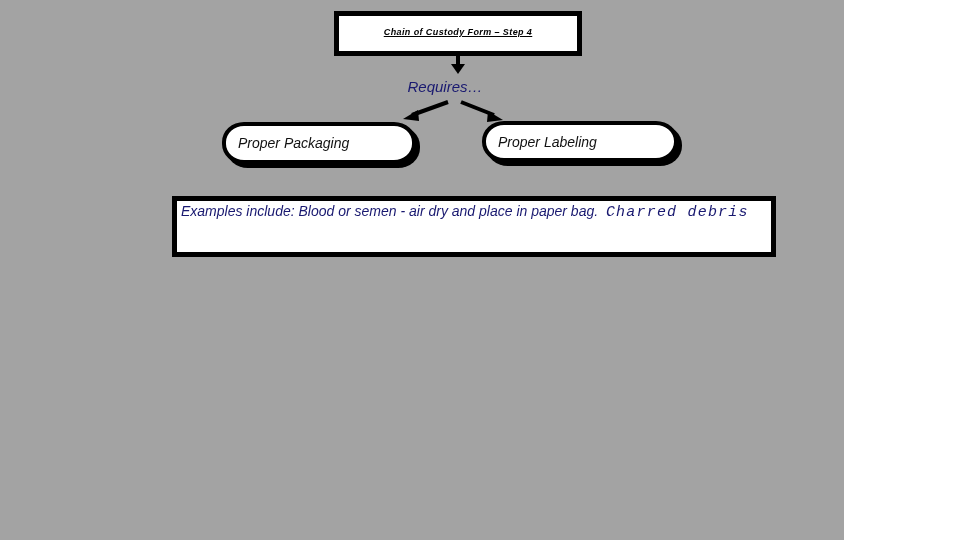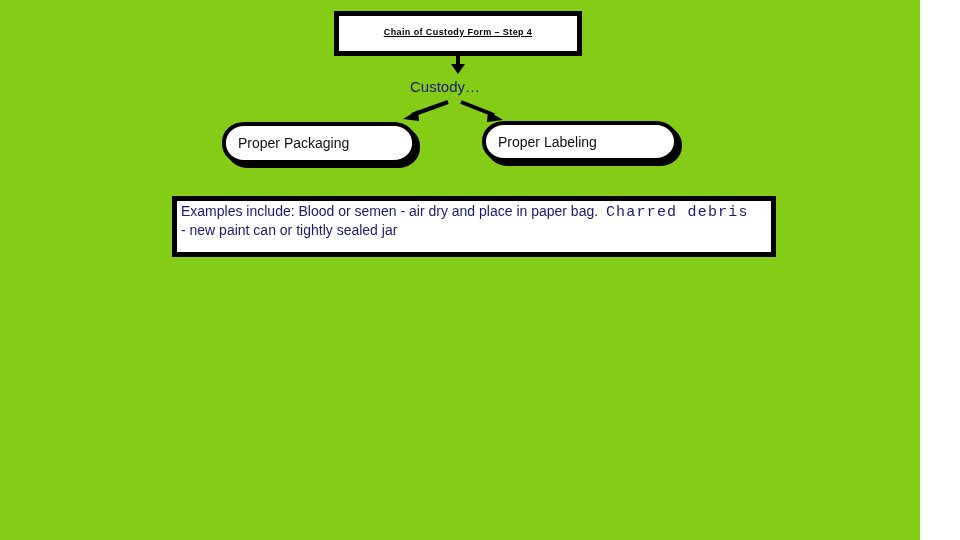--- a/index.html
+++ b/index.html
@@ -2,25 +2,26 @@
 <html><head>
 <meta charset="utf-8">
 <style>
   html, body {
     margin: 0;
     padding: 0;
     background: #ffffff;
   }
   #canvas {
     position: relative;
-    width: 920px;
+    width: 844px;
     height: 540px;
-    background: #84cc16;
+    background: #a3a3a3;
     overflow: hidden;
     font-family: "Liberation Sans", sans-serif;
+    font-style: italic;
   }
 
   
   .title-box {
     position: absolute;
     left: 334px;
     top: 11px;
     width: 248px;
     height: 45px;
     border: 5px solid #000000;
@@ -155,29 +156,28 @@
       <line x1="448" y1="102" x2="412" y2="115" stroke="#000000" stroke-width="4"></line>
       <polygon points="403,119 418,110 419,121" fill="#000000"></polygon>
     </g>
 
     <g>
       <line x1="461" y1="102" x2="494" y2="115" stroke="#000000" stroke-width="4"></line>
       <polygon points="503,120 488,111 487,122" fill="#000000"></polygon>
     </g>
   </svg>
 
-  <div class="requires-label">Custody…</div>
+  <div class="requires-label">Requires…</div>
 
   <div class="round-box" id="box-packaging">
     <span class="rb-label">Proper Packaging</span>
   </div>
 
   <div class="round-box" id="box-labeling">
     <span class="rb-label">Proper Labeling</span>
   </div>
 
   <div class="examples-box"></div>
   <div class="examples-text">
     <span>Examples include: Blood or semen - air dry and place in paper bag.</span><span>&nbsp;&nbsp;</span><span class="mono-run">Charred debris</span>
   </div>
-  <div class="examples-line2">- new paint can or tightly sealed jar</div>
 
 </div>
 
 </body></html>

